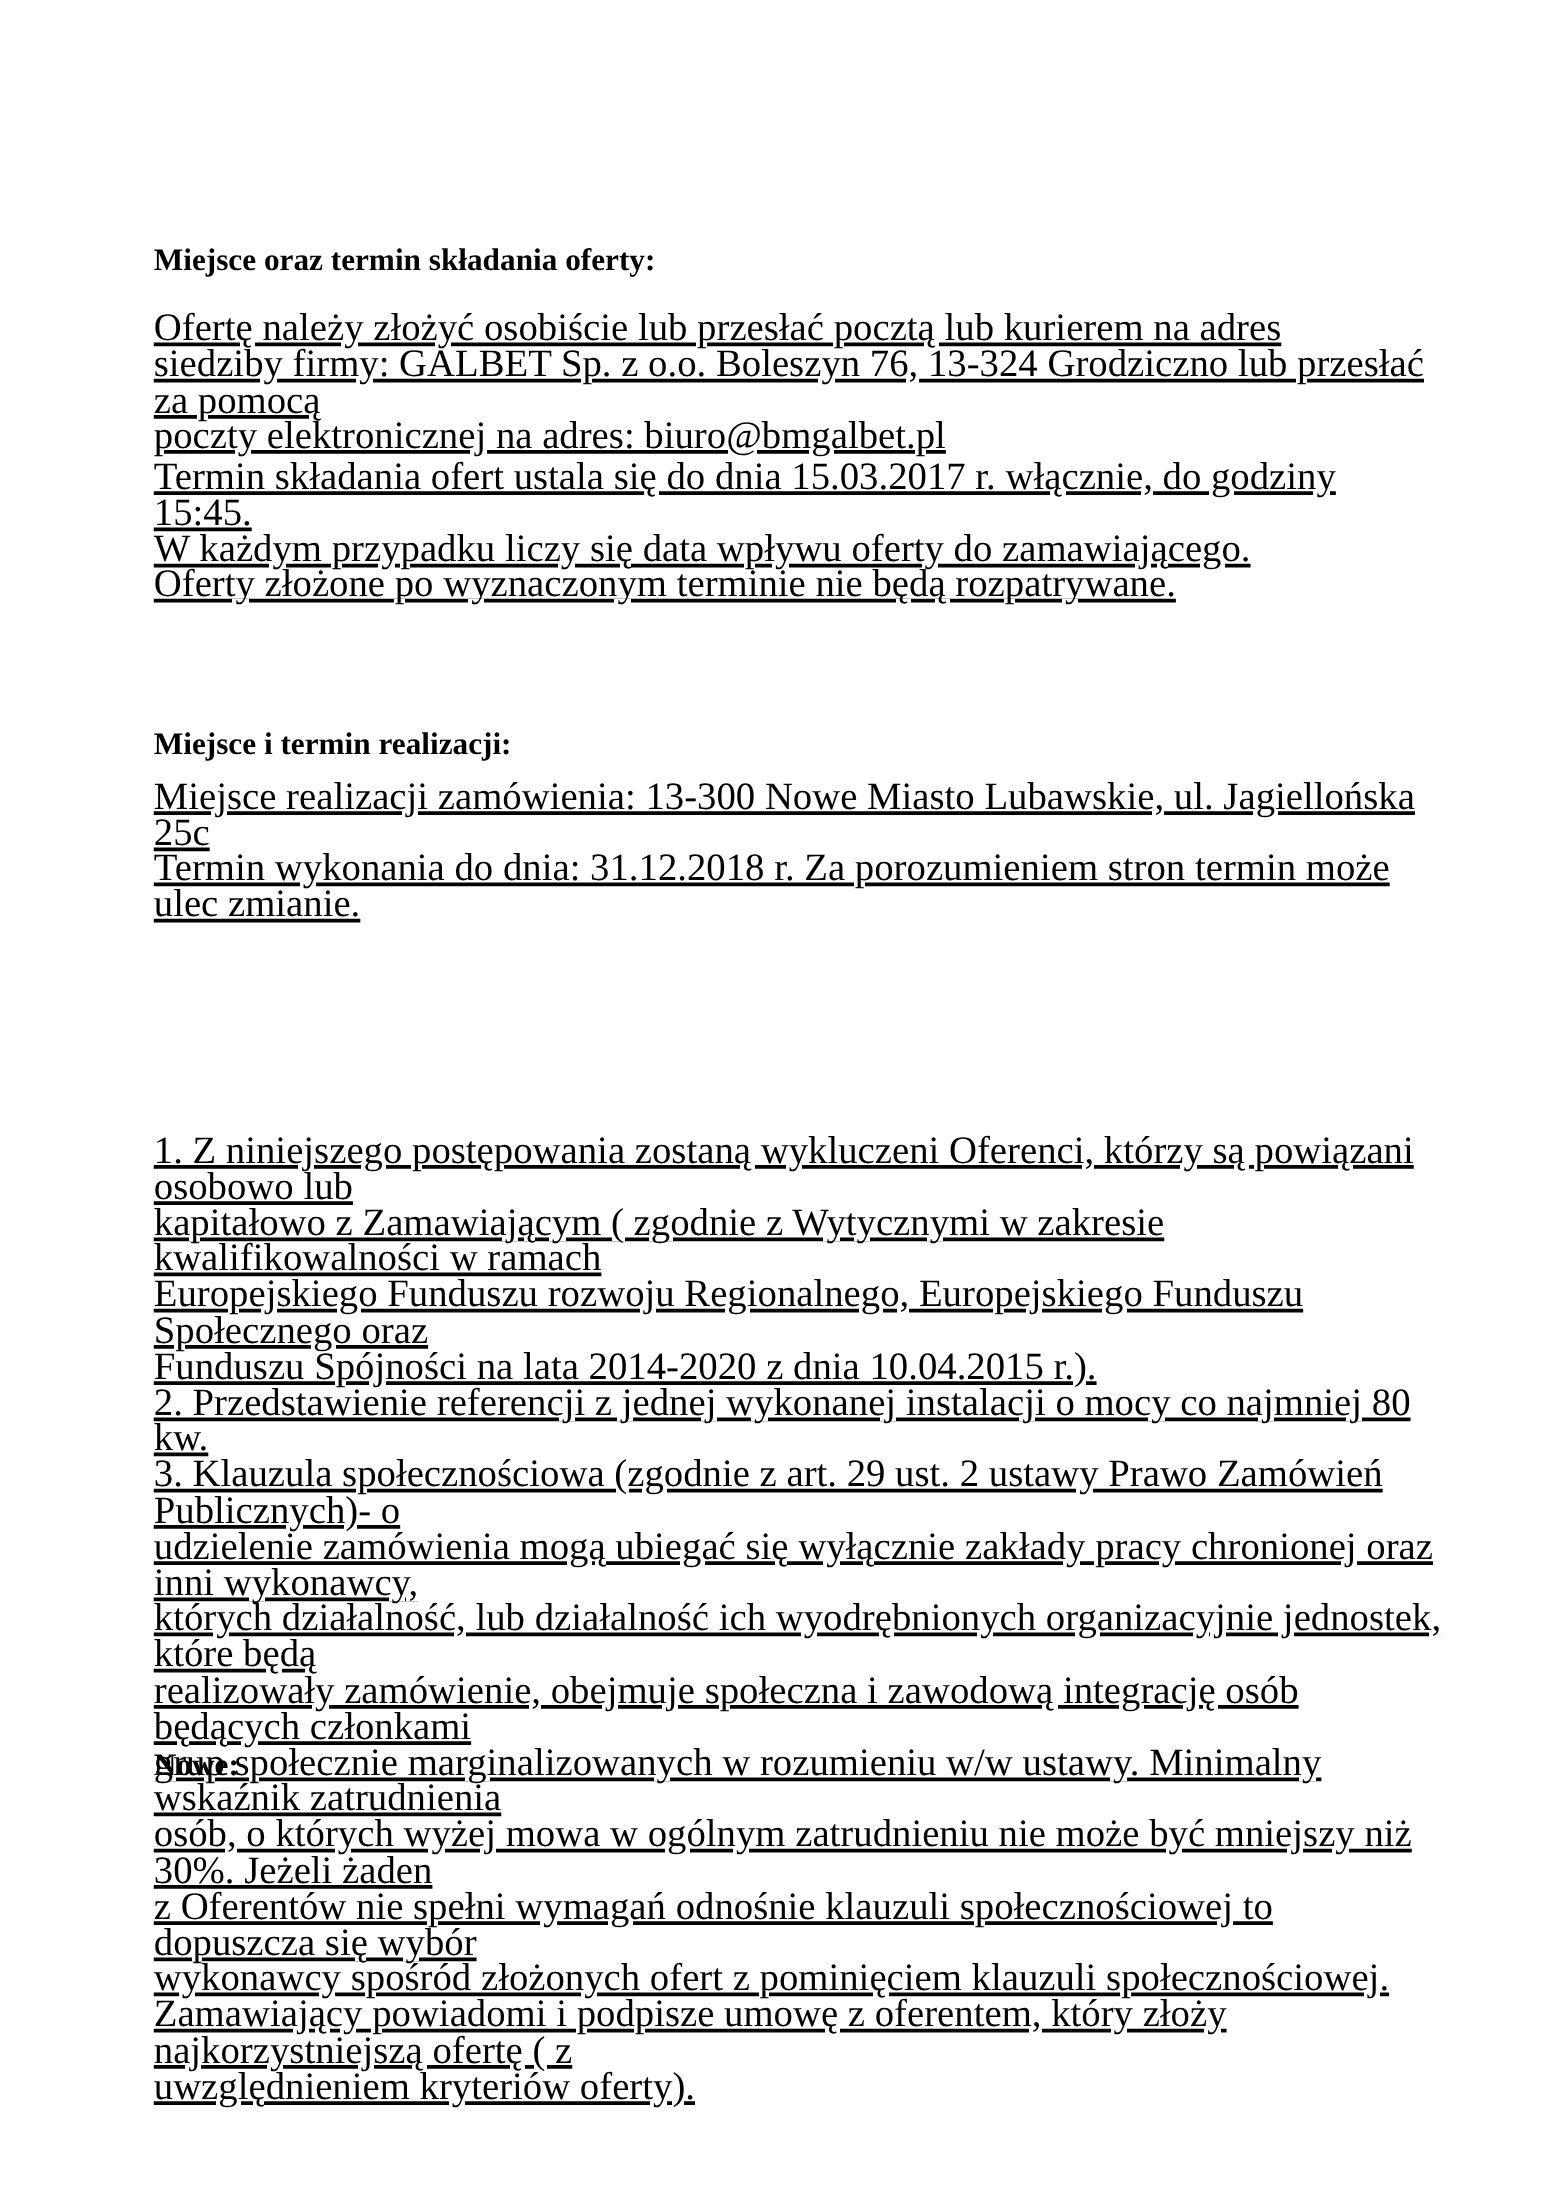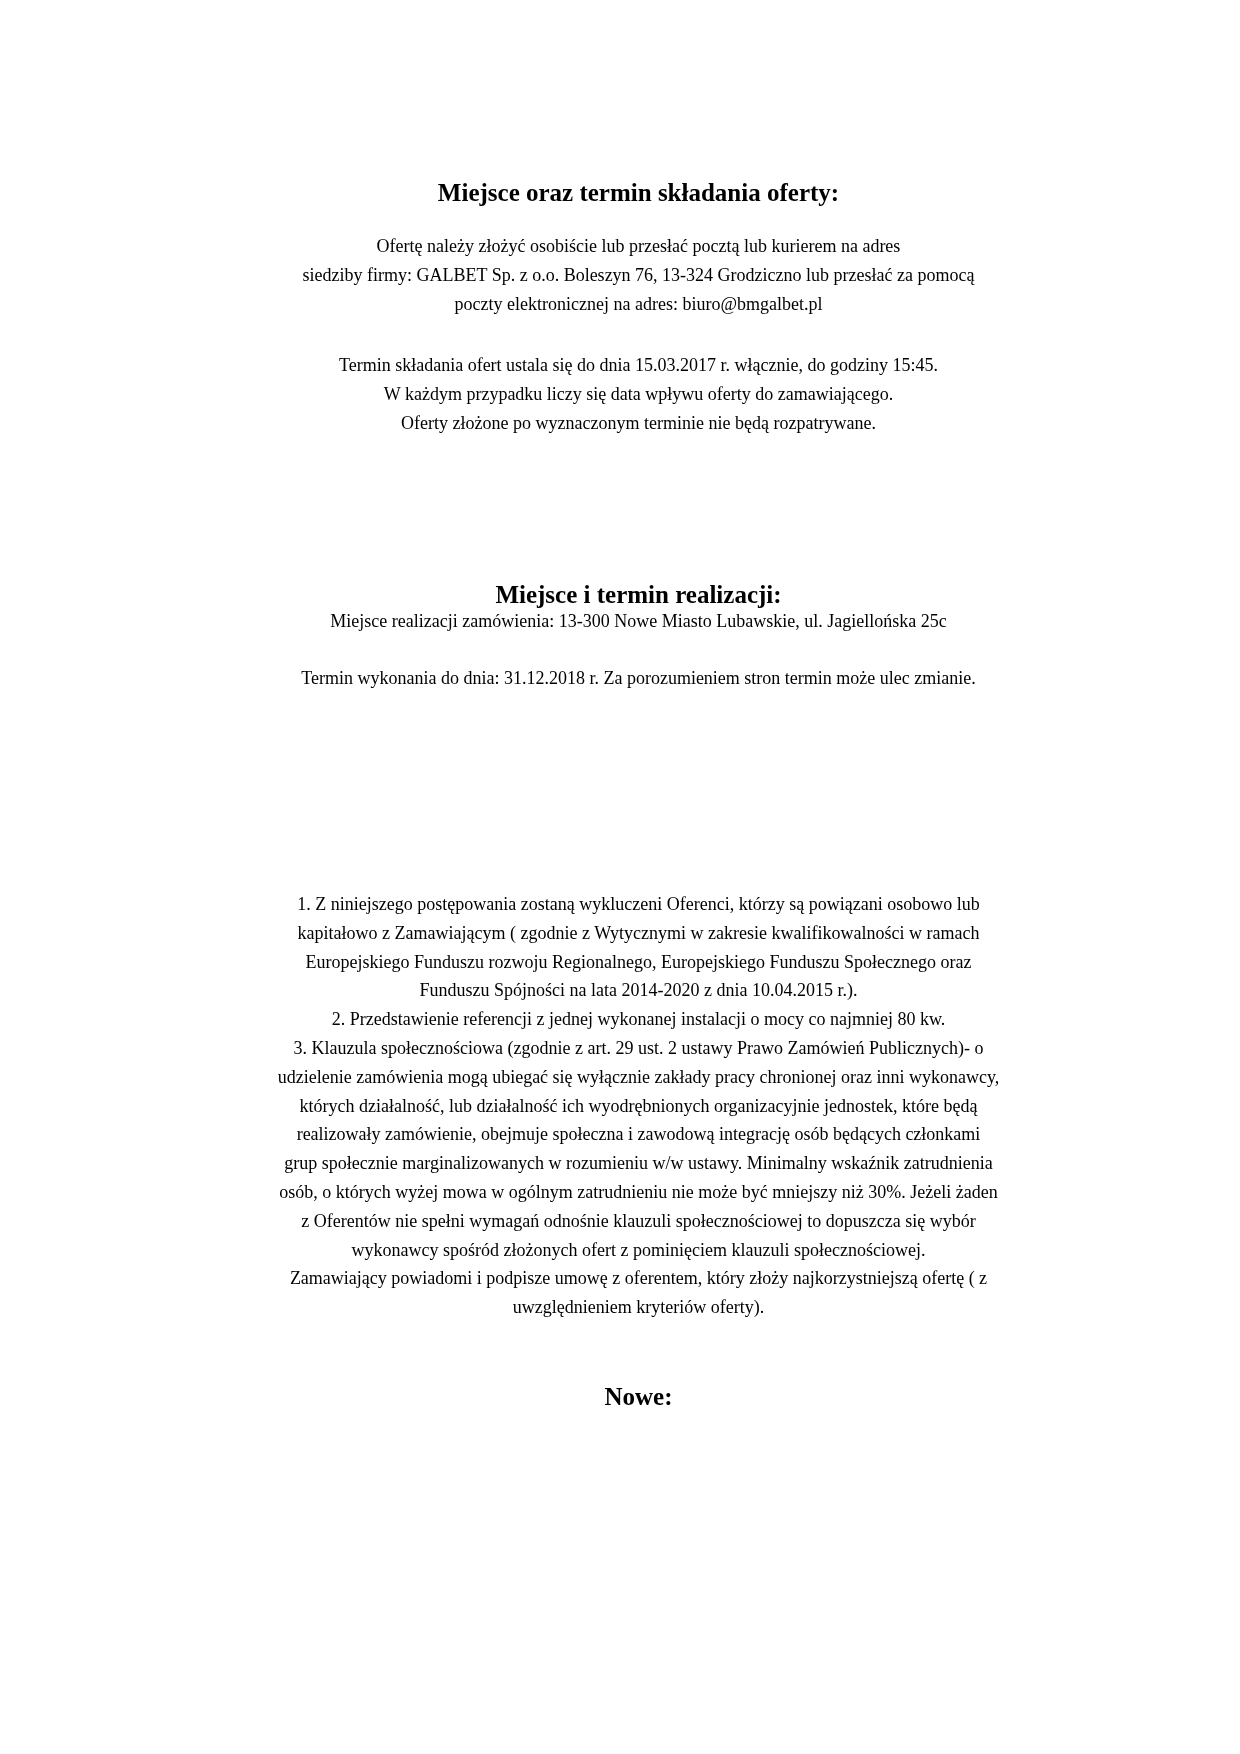--- a/index.html
+++ b/index.html
@@ -13,52 +13,52 @@
     height: 1754px;
     background: #ffffff;
     font-family: "Liberation Serif", serif;
     color: #000000;
     overflow: hidden;
   }
   .block {
     position: absolute;
     left: 107px;
     right: 70px;
-    margin: 0;
-    text-align: center;
+    margin: 16px;
   }
   .heading {
     font-size: 25px;
     font-weight: bold;
     line-height: 28.8px;
     white-space: pre-line;
   }
   .para {
-    font-size: 18px;
+    font-size: 31px;
     font-weight: normal;
     line-height: 28.8px;
     white-space: pre-line;
+    text-decoration: underline;
   }
 </style>
 </head>
 <body>
 
 <div class="page">
 
   <h2 class="block heading" style="top:179px">Miejsce oraz termin składania oferty:</h2>
 
   <p class="block para" style="top:232px">Ofertę należy złożyć osobiście lub przesłać pocztą lub kurierem na adres
 siedziby firmy: GALBET Sp. z o.o. Boleszyn 76, 13-324 Grodziczno  lub przesłać za pomocą
 poczty elektronicznej na adres: biuro@bmgalbet.pl</p>
 
   <p class="block para" style="top:351px">Termin składania ofert ustala się do dnia 15.03.2017 r. włącznie, do godziny 15:45.
 W każdym przypadku liczy się data wpływu oferty do zamawiającego.
 Oferty złożone po wyznaczonym terminie nie będą rozpatrywane.</p>
 
-  <h2 class="block heading" style="top:581px">Miejsce i termin realizacji:</h2>
+  <h2 class="block heading" style="top:566px">Miejsce i termin realizacji:</h2>
 
   <p class="block para" style="top:607px">Miejsce realizacji zamówienia: 13-300 Nowe Miasto Lubawskie, ul. Jagiellońska 25c</p>
 
   <p class="block para" style="top:664px">Termin wykonania do dnia: 31.12.2018 r. Za porozumieniem stron termin może ulec zmianie.</p>
 
 
   <p class="block para" style="top:890px">1.  Z niniejszego postępowania zostaną wykluczeni Oferenci, którzy są powiązani osobowo lub
 kapitałowo z Zamawiającym ( zgodnie z Wytycznymi w zakresie kwalifikowalności  w ramach
 Europejskiego Funduszu rozwoju Regionalnego, Europejskiego Funduszu Społecznego oraz
 Funduszu Spójności na lata 2014-2020 z dnia 10.04.2015 r.).

